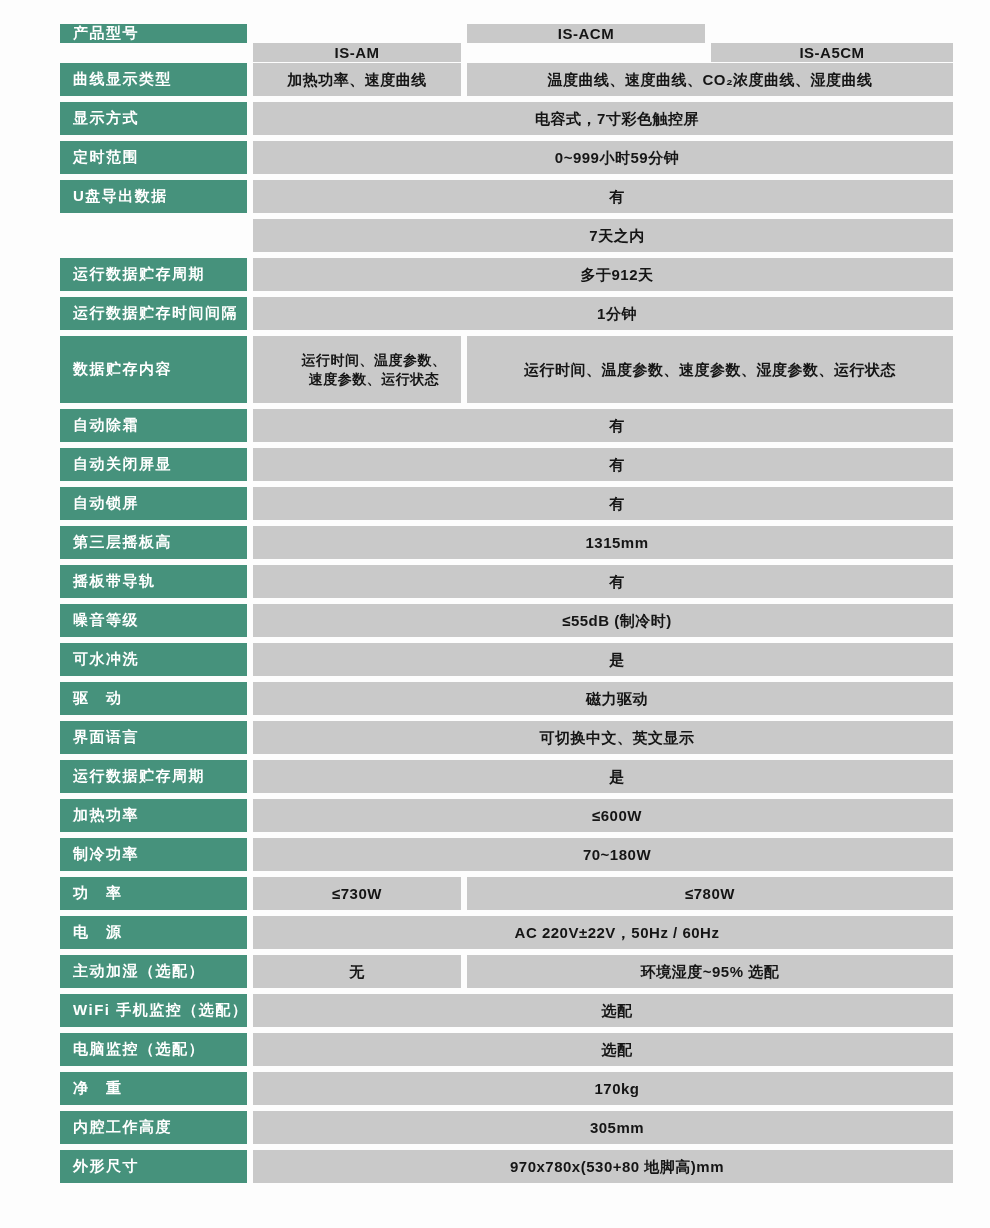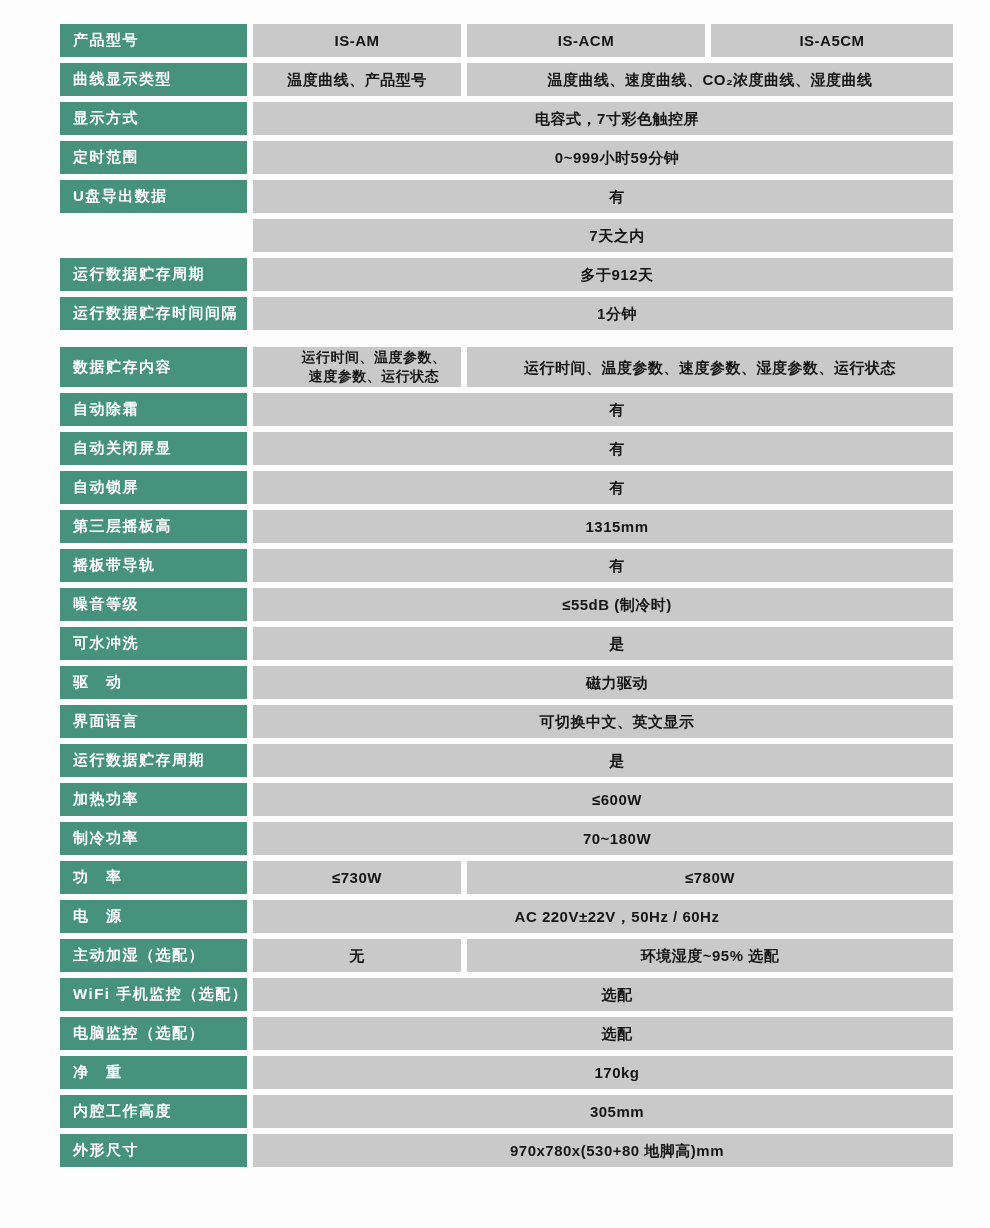--- a/index.html
+++ b/index.html
@@ -15,21 +15,21 @@
     display: flex;
     flex-direction: column;
     gap: 6px;
   }
   .row {
     display: grid;
     grid-template-columns: 187px 208px 238px 242px;
     column-gap: 6px;
     height: 33px;
   }
-  .row.tall { height: 40px; margin-top: 11px; }
+  .row.tall { height: 67px; }
   .lbl {
     grid-column: 1;
     background: #46927c;
     color: #ffffff;
     display: flex;
     align-items: center;
     padding-left: 13px;
     font-size: 15px;
     font-weight: bold;
     letter-spacing: 1.5px;
@@ -54,28 +54,28 @@
   .cabc { grid-column: 2 / 5; padding-left: 28px; }
   .multiline { white-space: pre-line; font-size: 14px; padding-left: 34px; }
 </style>
 </head>
 <body>
 
 <div class="spec-table">
 
   <div class="row">
     <div class="lbl">产品型号</div>
+    <div class="cell cb">IS-ACM</div>
     <div class="cell ca">IS-AM</div>
-    <div class="cell cb">IS-ACM</div>
     <div class="cell cc">IS-A5CM</div>
   </div>
 
   <div class="row">
     <div class="lbl">曲线显示类型</div>
-    <div class="cell ca">温度曲线、产品型号</div>
+    <div class="cell ca">加热功率、速度曲线</div>
     <div class="cell cbc">温度曲线、速度曲线、CO₂浓度曲线、湿度曲线</div>
   </div>
 
   <div class="row">
     <div class="lbl">显示方式</div>
     <div class="cell cabc">电容式，7寸彩色触控屏</div>
   </div>
 
   <div class="row">
     <div class="lbl">定时范围</div>

